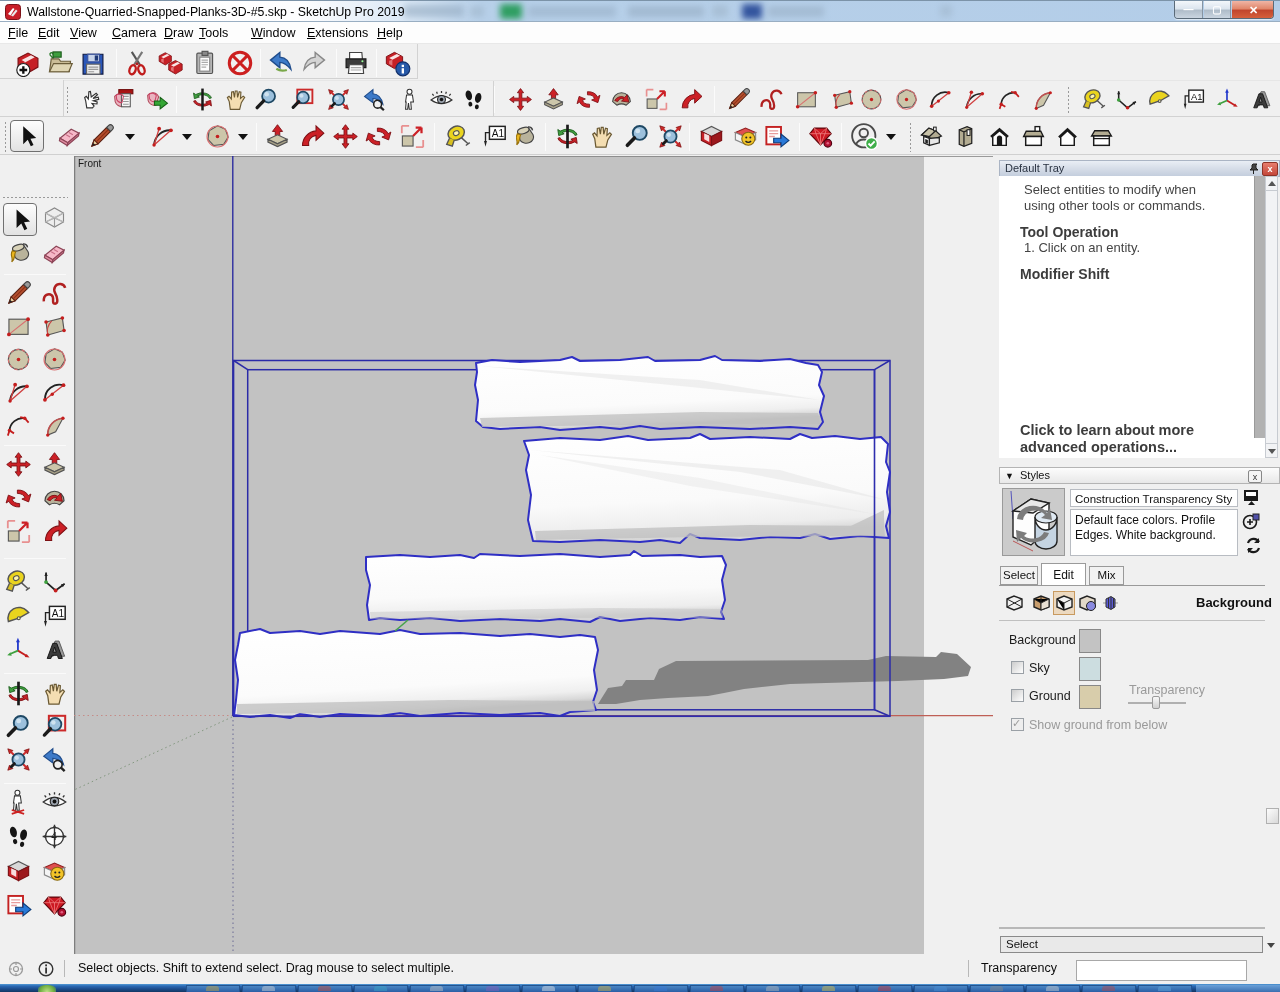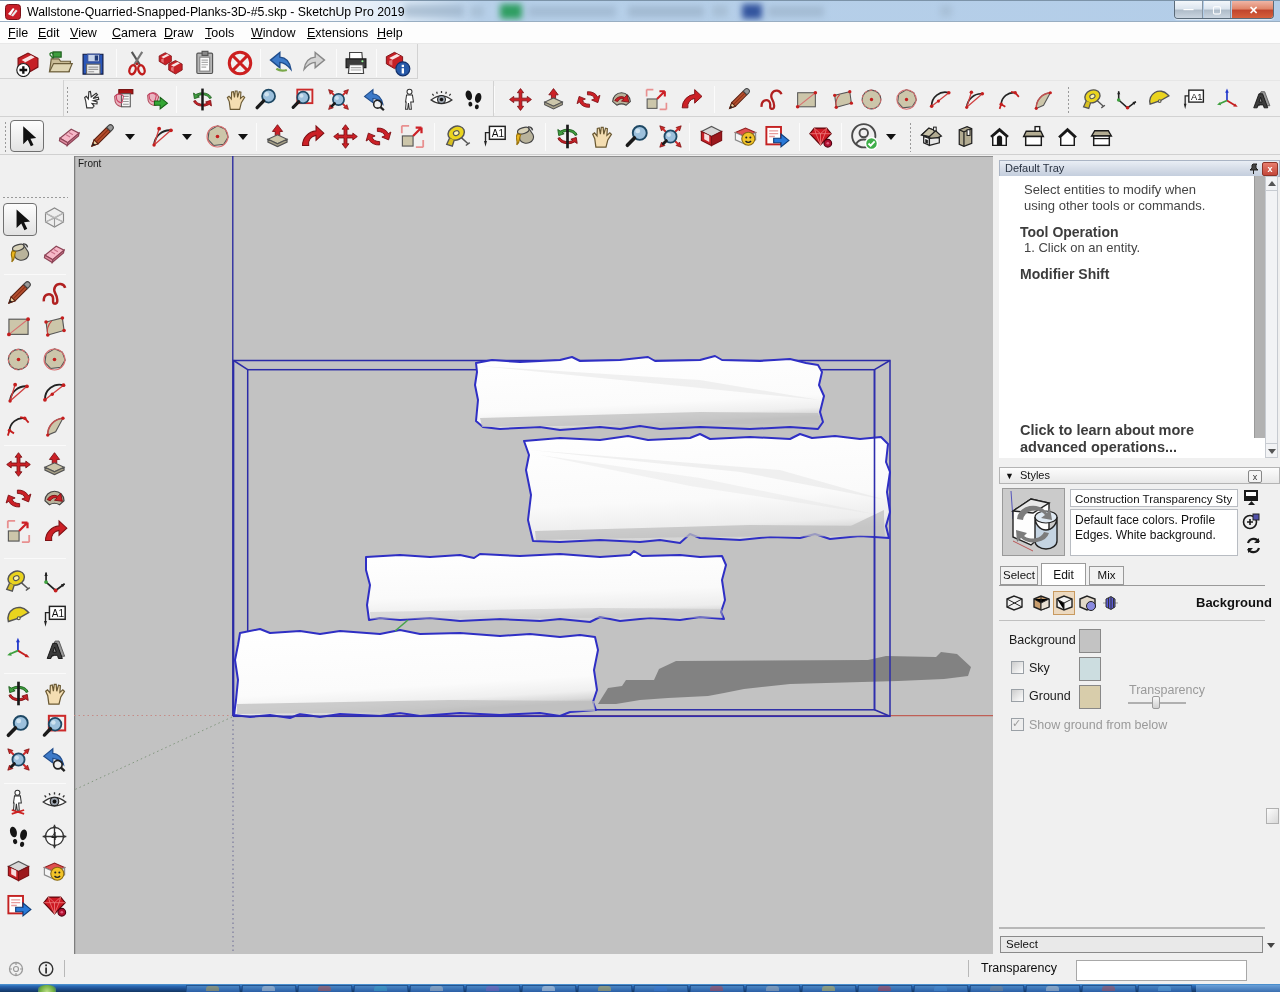--- a/index.html
+++ b/index.html
@@ -8,21 +8,21 @@
 #title{position:absolute;left:0;top:0;width:1280px;height:22px;border-top:1px solid #7c93a8;border-bottom:1px solid #99aec2;background:linear-gradient(90deg,#ffffff 0,#fdfdfe 300px,#dce9f6 400px,#b7d0e9 480px,#b3cde8 100%);overflow:hidden}
 #title .blur{position:absolute;filter:blur(3px);border-radius:2px}
 #ttext{position:absolute;left:27px;top:4px;font-size:12.3px;color:#000}
 #wbtn{position:absolute;left:1174px;top:0;width:100px;height:18px;border:1px solid #5a6a78;border-top:none;border-radius:0 0 4px 4px;overflow:hidden;box-shadow:0 1px 1px rgba(255,255,255,.6)}
 .wb{position:absolute;top:0;height:18px;color:#fff;text-align:center;font-size:10px;font-weight:bold;line-height:18px}
 #menu{position:absolute;left:0;top:22px;width:1280px;height:22px;background:#fdfdfd;border-bottom:1px solid #e8e8e8}
 .mi{position:absolute;top:4px;font-size:12.5px;color:#000}
 .mi u{text-decoration:underline}
 #tbar{position:absolute;left:0;top:44px;width:1280px;height:111px;background:#f0f0f0}
 #lbar{position:absolute;left:0;top:155px;width:74px;height:799px;background:#f0f0f0}
-#cv{position:absolute;left:74px;top:156px;width:919px;height:798px;background:#c2c2c2}
+#cv{position:absolute;left:74px;top:156px;width:850px;height:798px;background:#c2c2c2}
 #tray{position:absolute;left:993px;top:155px;width:287px;height:799px;background:#f0f0f0}
 #status{position:absolute;left:0;top:954px;width:1280px;height:30px;background:#f0f0f0}
 #task{position:absolute;left:0;top:984px;width:1280px;height:8px;background:linear-gradient(180deg,#549bd5 0,#2b6ab5 2px,#1c4c8c 5px,#123763 8px)}
 .sep{position:absolute;width:1px;background:#c8c8c8;border-right:1px solid #fbfbfb}
 .grip{position:absolute;width:3px;background-image:radial-gradient(circle,#9a9a9a 30%,transparent 32%);background-size:3px 4px}
 .hgrip{position:absolute;height:3px;background-image:radial-gradient(circle,#9a9a9a 30%,transparent 32%);background-size:4px 3px}
 svg.i{position:absolute}
 .tri{position:absolute;width:0;height:0;border-left:5px solid transparent;border-right:5px solid transparent;border-top:6px solid #111}
 
 .thdr{position:absolute;left:999px;width:281px;height:17px;background:linear-gradient(180deg,#e9eef5 0,#d6dde8 50%,#c4cedd 100%);border:1px solid #aab4c4;font-size:11px;color:#2a3342;padding:1px 0 0 5px}
@@ -60,21 +60,21 @@
   <div class="wb" style="left:57px;width:43px;background:linear-gradient(180deg,#f0b5a5 0,#e08468 45%,#c0452c 50%,#d8633d 100%);font-size:11px">✕</div>
  </div>
 </div>
 
 <div id="menu">
  <div class="mi" style="left:8px"><u>F</u>ile</div>
  <div class="mi" style="left:38px"><u>E</u>dit</div>
  <div class="mi" style="left:70px"><u>V</u>iew</div>
  <div class="mi" style="left:112px"><u>C</u>amera</div>
  <div class="mi" style="left:164px"><u>D</u>raw</div>
- <div class="mi" style="left:205px"><u>T</u>ools</div>
+ <div class="mi" style="left:199px"><u>T</u>ools</div>
  <div class="mi" style="left:251px"><u>W</u>indow</div>
  <div class="mi" style="left:307px"><u>E</u>xtensions</div>
  <div class="mi" style="left:377px"><u>H</u>elp</div>
 </div>
 
 <div id="tbar"></div>
 <div class="abs" style="left:0;top:78px;width:417px;height:1px;background:#d2d2d2"></div>
 <div class="abs" style="left:417px;top:44px;width:1px;height:35px;background:#d2d2d2"></div>
 <div class="abs" style="left:63px;top:80px;width:1217px;height:1px;background:#e6e6e6"></div>
 <div class="abs" style="left:63px;top:80px;width:1px;height:37px;background:#d2d2d2"></div>
@@ -984,20 +984,21 @@
       <circle cx="8" cy="8" r="6.5" fill="none" stroke="#9a9a9a" stroke-width="1.3"></circle>
       <circle cx="8" cy="8" r="2.5" fill="none" stroke="#9a9a9a" stroke-width="1.2"></circle>
       <path d="M8 1 v3 M8 12 v3 M1 8 h3 M12 8 h3" stroke="#9a9a9a" stroke-width="1.2"></path>
     </svg>
  <svg class="i" style="left:38px;top:7px" width="16" height="16" viewBox="0 0 16 16">
       <circle cx="8" cy="8" r="6.8" fill="none" stroke="#333" stroke-width="1.4"></circle>
       <rect x="7.2" y="6.5" width="1.8" height="6" fill="#333"></rect>
       <rect x="7.2" y="3.4" width="1.8" height="1.9" fill="#333"></rect>
     </svg>
  <div class="abs" style="left:64px;top:6px;width:1px;height:17px;background:#b8b8b8"></div>
+ <div class="abs" style="left:78px;top:7px;font-size:12.5px;color:#0c0c0c">Select objects. Shift to extend select. Drag mouse to select multiple.</div>
  <div class="abs" style="left:968px;top:6px;width:1px;height:17px;background:#b8b8b8"></div>
  <div class="abs" style="left:981px;top:7px;font-size:12.5px;color:#0c0c0c">Transparency</div>
  <div class="abs" style="left:1076px;top:6px;width:171px;height:21px;background:#fff;border:1px solid #a8a8a8"></div>
 </div>
 
 <div id="task"></div>
 <div class="abs" style="left:1196px;top:985px;width:84px;height:7px;background:linear-gradient(180deg,#6aa0d8,#3a6fb0)"></div>
 <div class="abs" style="left:38px;top:985px;width:18px;height:7px;border-radius:50% 50% 0 0;background:radial-gradient(circle at 50% 100%,#bde08a 0,#6fae3f 60%,#2a5c8c 100%)"></div>
 <div class="abs" style="left:186px;top:985px;width:54px;height:7px;background:linear-gradient(180deg,#4a86c4,#2a5ea5);border:1px solid #245490;border-bottom:none"></div>
 <div class="abs" style="left:206px;top:986px;width:13px;height:5px;border-radius:3px 3px 0 0;background:#caa43c;opacity:.45"></div>

